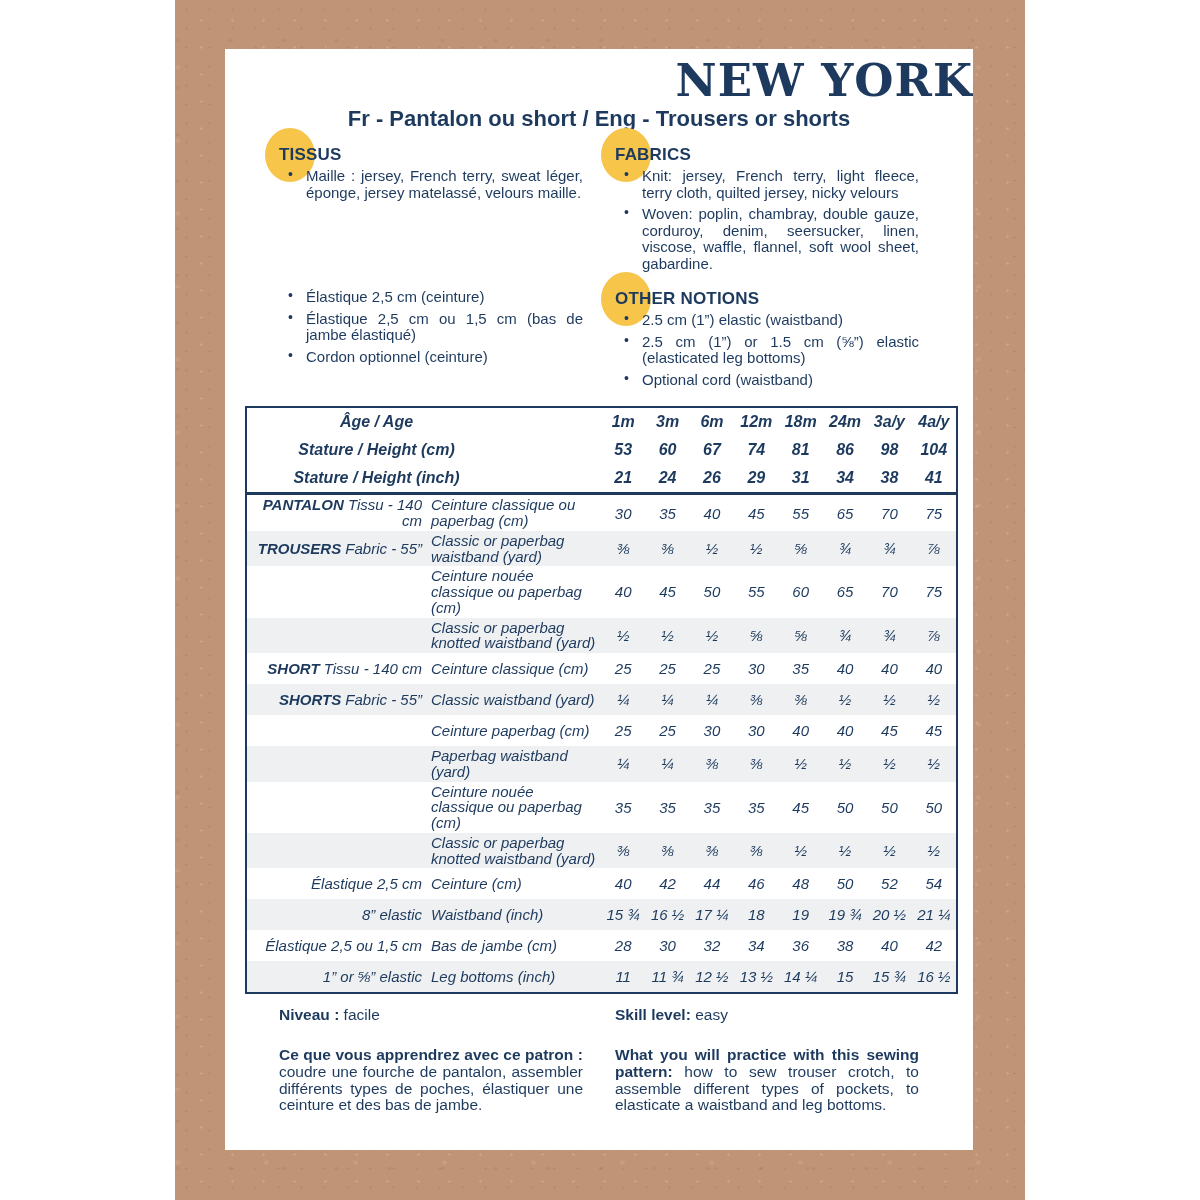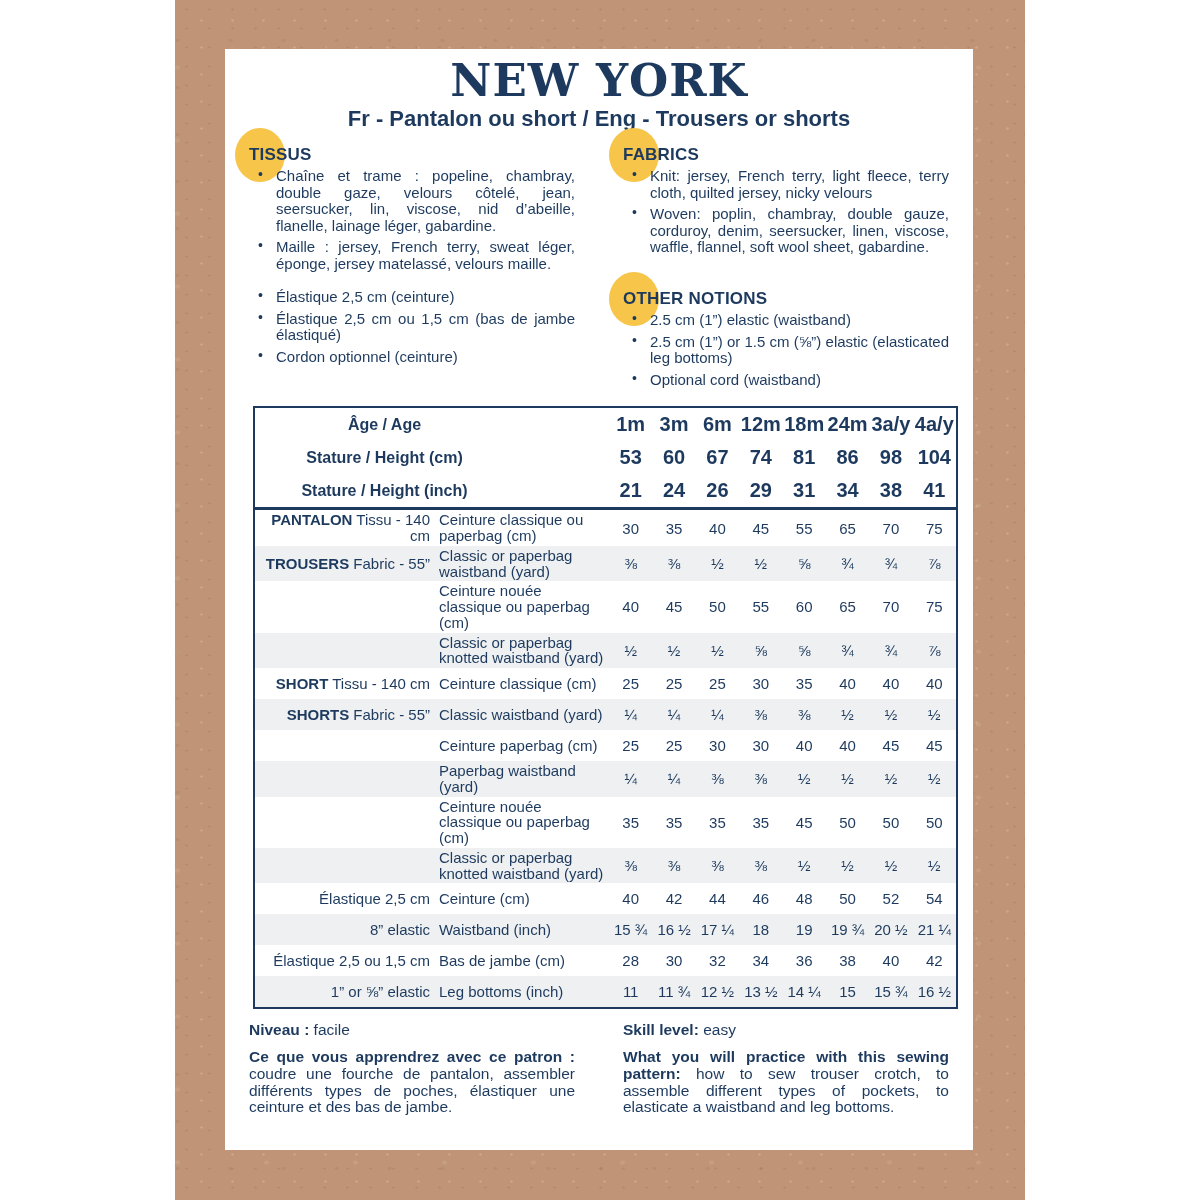--- a/index.html
+++ b/index.html
@@ -24,63 +24,63 @@
   }
 
   .card{
     position:absolute; left:225px; top:49px; width:748px; height:1101px;
     background:#fff; overflow:hidden; padding-top:8px;
   }
 
   h1.title{
     font-family:"DejaVu Serif","Liberation Serif",serif;
     font-weight:700; font-size:45px; line-height:1.05;
-    text-align:center; letter-spacing:1px; color:var(--navy);
+    text-align:right; letter-spacing:1px; color:var(--navy);
   }
   .subtitle{ text-align:center; font-size:22px; font-weight:700; margin-top:2px; }
 
-  .cols{ display:flex; gap:48px; padding:0 24px; }
+  .cols{ display:flex; gap:32px; padding:0 54px; }
   .cols.r1{ margin-top:13px; }
   .cols.r2{ margin-top:12px; }
   .cols section{ flex:1; min-width:0; }
 
   .shead{ position:relative; display:inline-block; margin-bottom:3px; }
   .shead .circle{
     position:absolute; width:50px; height:54px; border-radius:50%;
     background:var(--yellow); left:-14px; top:-17px; z-index:0;
   }
   .shead h2{ position:relative; z-index:1; font-size:17px; font-weight:700; letter-spacing:0.2px; }
 
   ul.blist{ list-style:none; }
   ul.blist li{
     position:relative; padding-left:27px; margin-bottom:5px;
     font-size:15px; line-height:1.1; text-align:justify;
   }
   ul.blist li::before{ content:"•"; position:absolute; left:9px; top:-1px; font-size:14px; }
 
-  .stable{ border:2px solid var(--navy); margin:13px 15px 0 28px; }
+  .stable{ border:2px solid var(--navy); margin:13px 15px 0 20px;font-style:italic; }
   .trow{ display:grid; grid-template-columns:184px 170px repeat(8,1fr); align-items:center; }
   .vals{ display:contents; }
   .thead{ border-bottom:3px solid var(--navy); }
   .thead .trow{ padding:5px 0; }
   .cell{ font-size:15px; }
   .hlabel{
     grid-column:1 / 3; text-align:center; padding-right:95px;
     font-weight:700; font-size:16px;
   }
-  .thead .val{ font-weight:700; font-size:20px; }
+  .thead .val{ font-weight:700; font-size:16px; }
   .val{ text-align:center; white-space:nowrap; }
   .tbody .trow{ padding:2px 0; min-height:31px; }
   .tbody .trow.shaded{ background:var(--shade); }
   .rlabel{ text-align:right; padding-right:9px; line-height:1.05; }
   .rlabel .lb{ font-weight:700; }
   .desc{ text-align:left; padding-right:2px; line-height:1.05; }
 
   .bottom{ margin-top:12px; }
-  .bottom .lvl{ font-size:15.5px; margin-bottom:10px; }
+  .bottom .lvl{ font-size:15.5px; margin-bottom:23px; }
   .bottom p{ font-size:15.5px; line-height:1.08; text-align:justify; }
   .b{ font-weight:700; }
 </style>
 </head>
 <body>
 
 <div class="stage">
   <div class="kraft"></div>
 
   <div class="card">
@@ -88,21 +88,20 @@
     <div class="subtitle">Fr - Pantalon ou short / Eng - Trousers or shorts</div>
 
     <div class="cols r1">
       <section>
         <div class="shead">
           <span class="circle"></span>
           <h2>TISSUS</h2>
         </div>
         <ul class="blist">
 
-        <li>Chaîne et trame : popeline, chambray, double gaze, velours côtelé, jean, seersucker, lin, viscose, nid d’abeille, flanelle, lainage léger, gabardine.</li>
             <li>Maille : jersey, French terry, sweat léger, éponge, jersey matelassé, velours maille.</li>
           </ul>
       </section>
       <section>
         <div class="shead">
           <span class="circle"></span>
           <h2>FABRICS</h2>
         </div>
         <ul class="blist">
 

